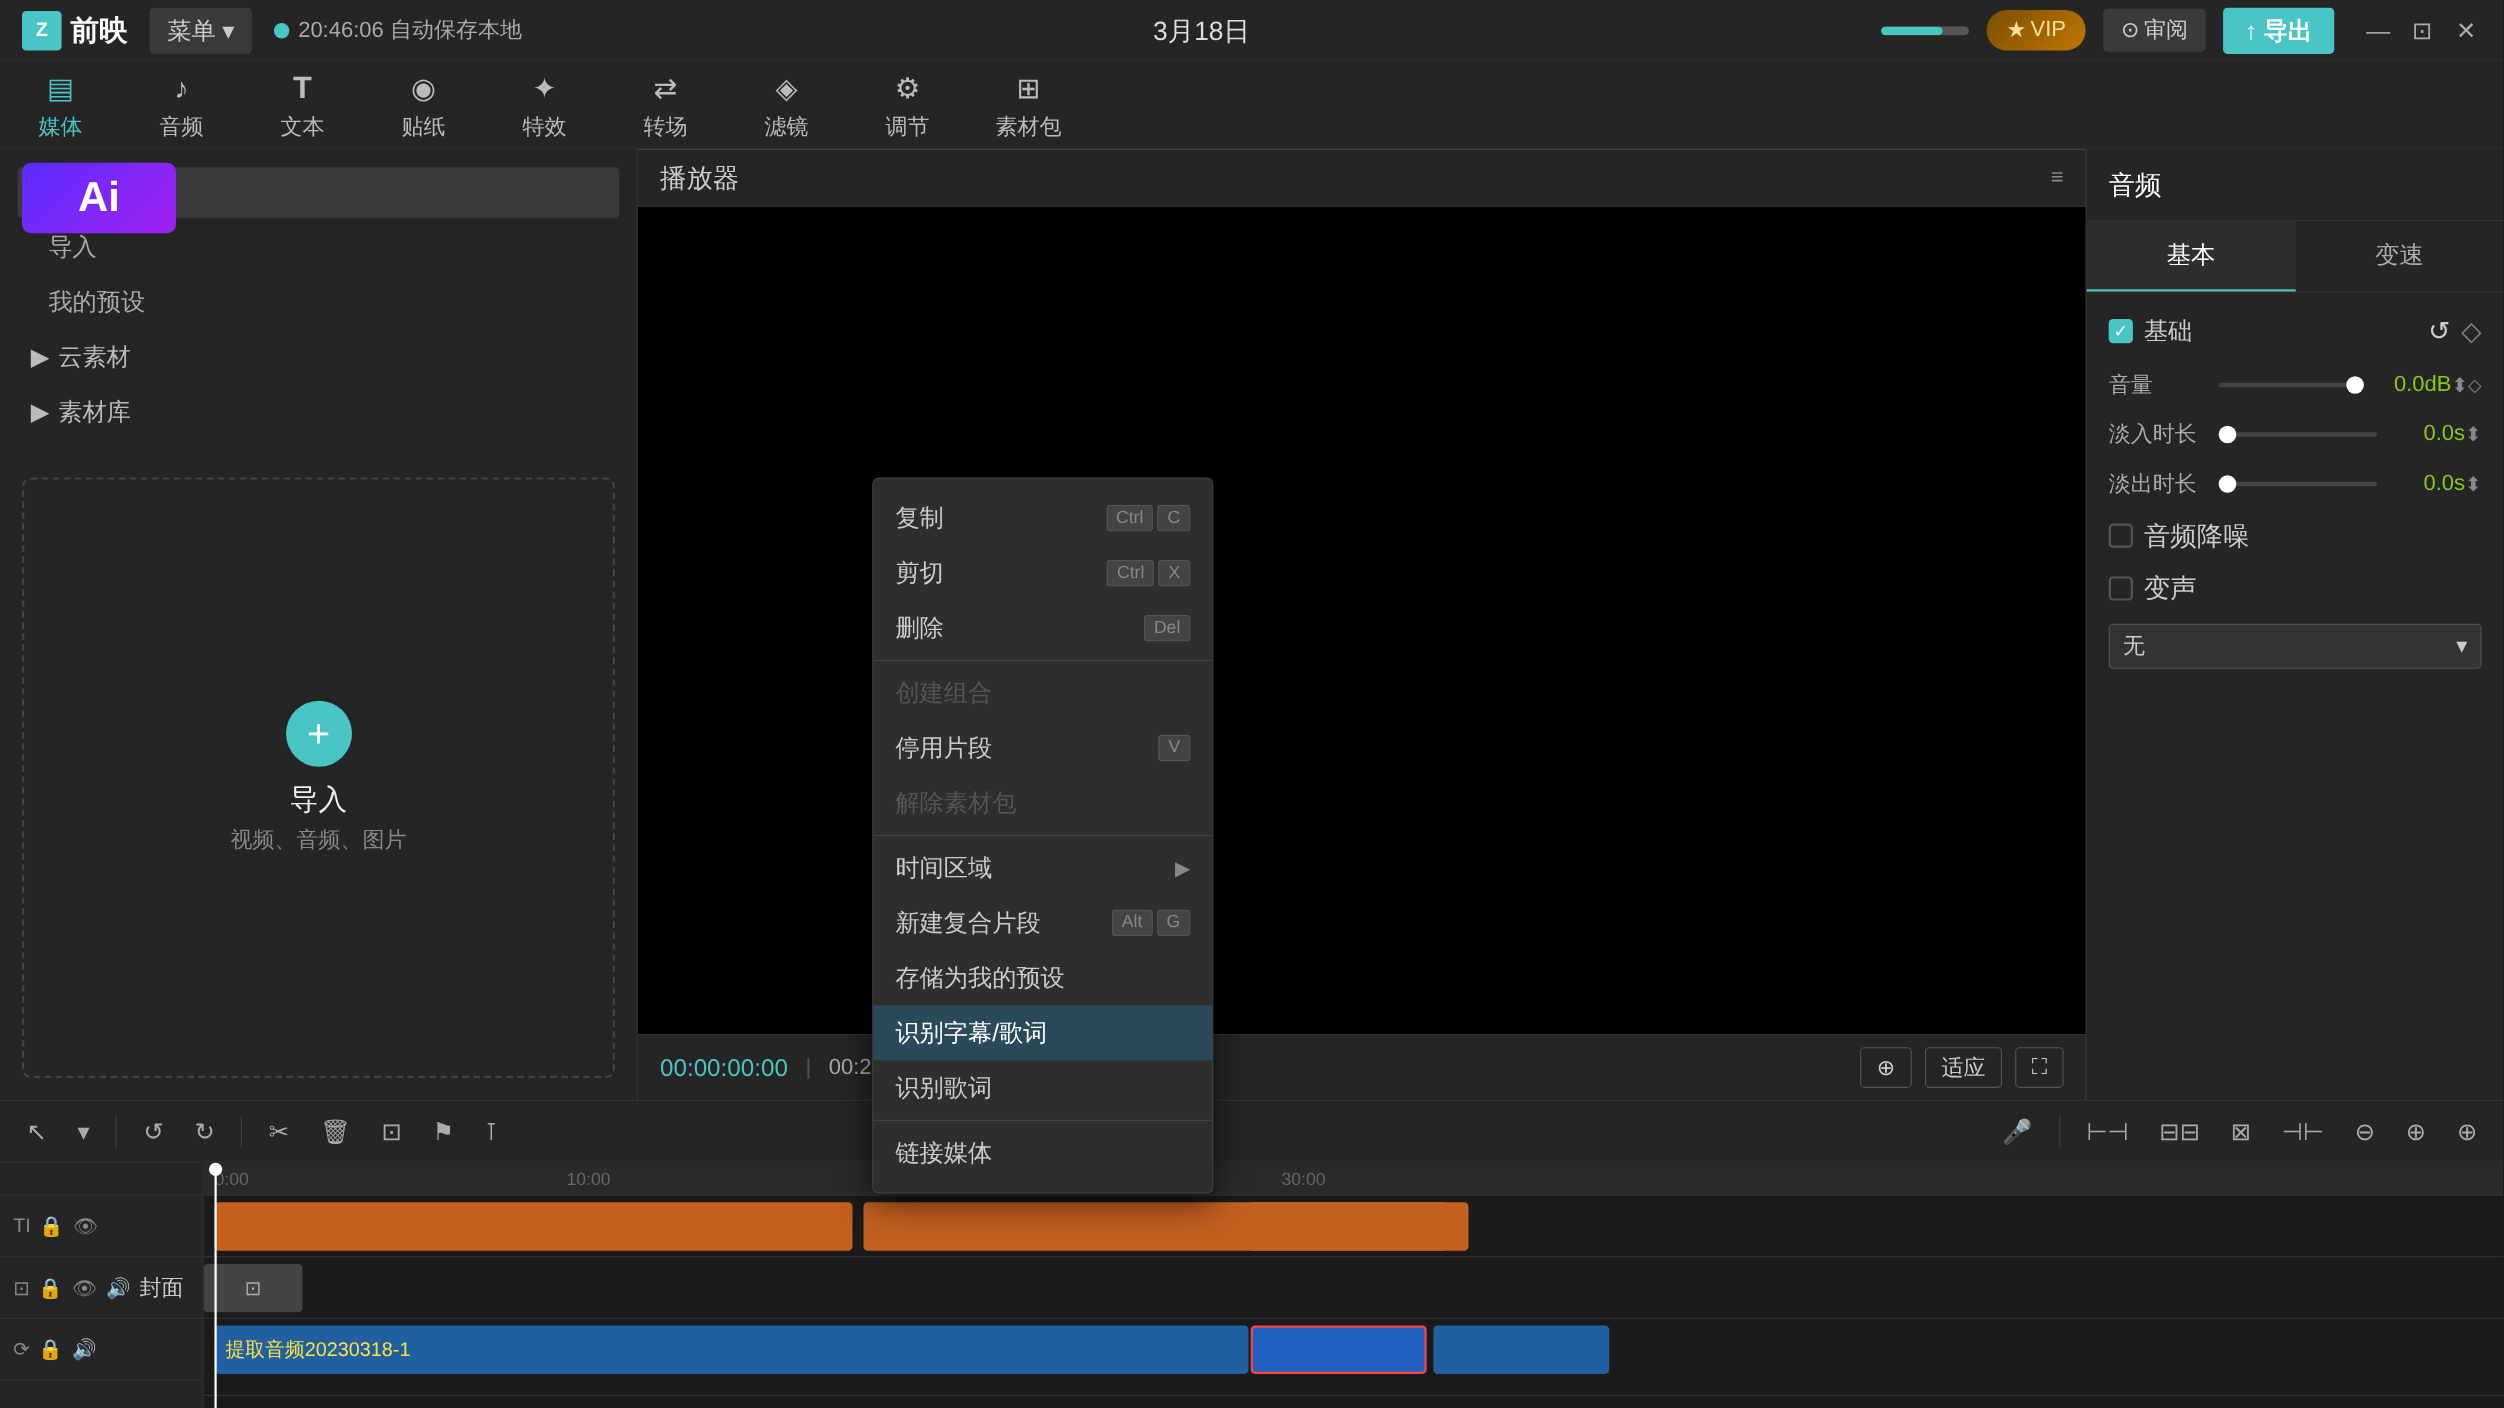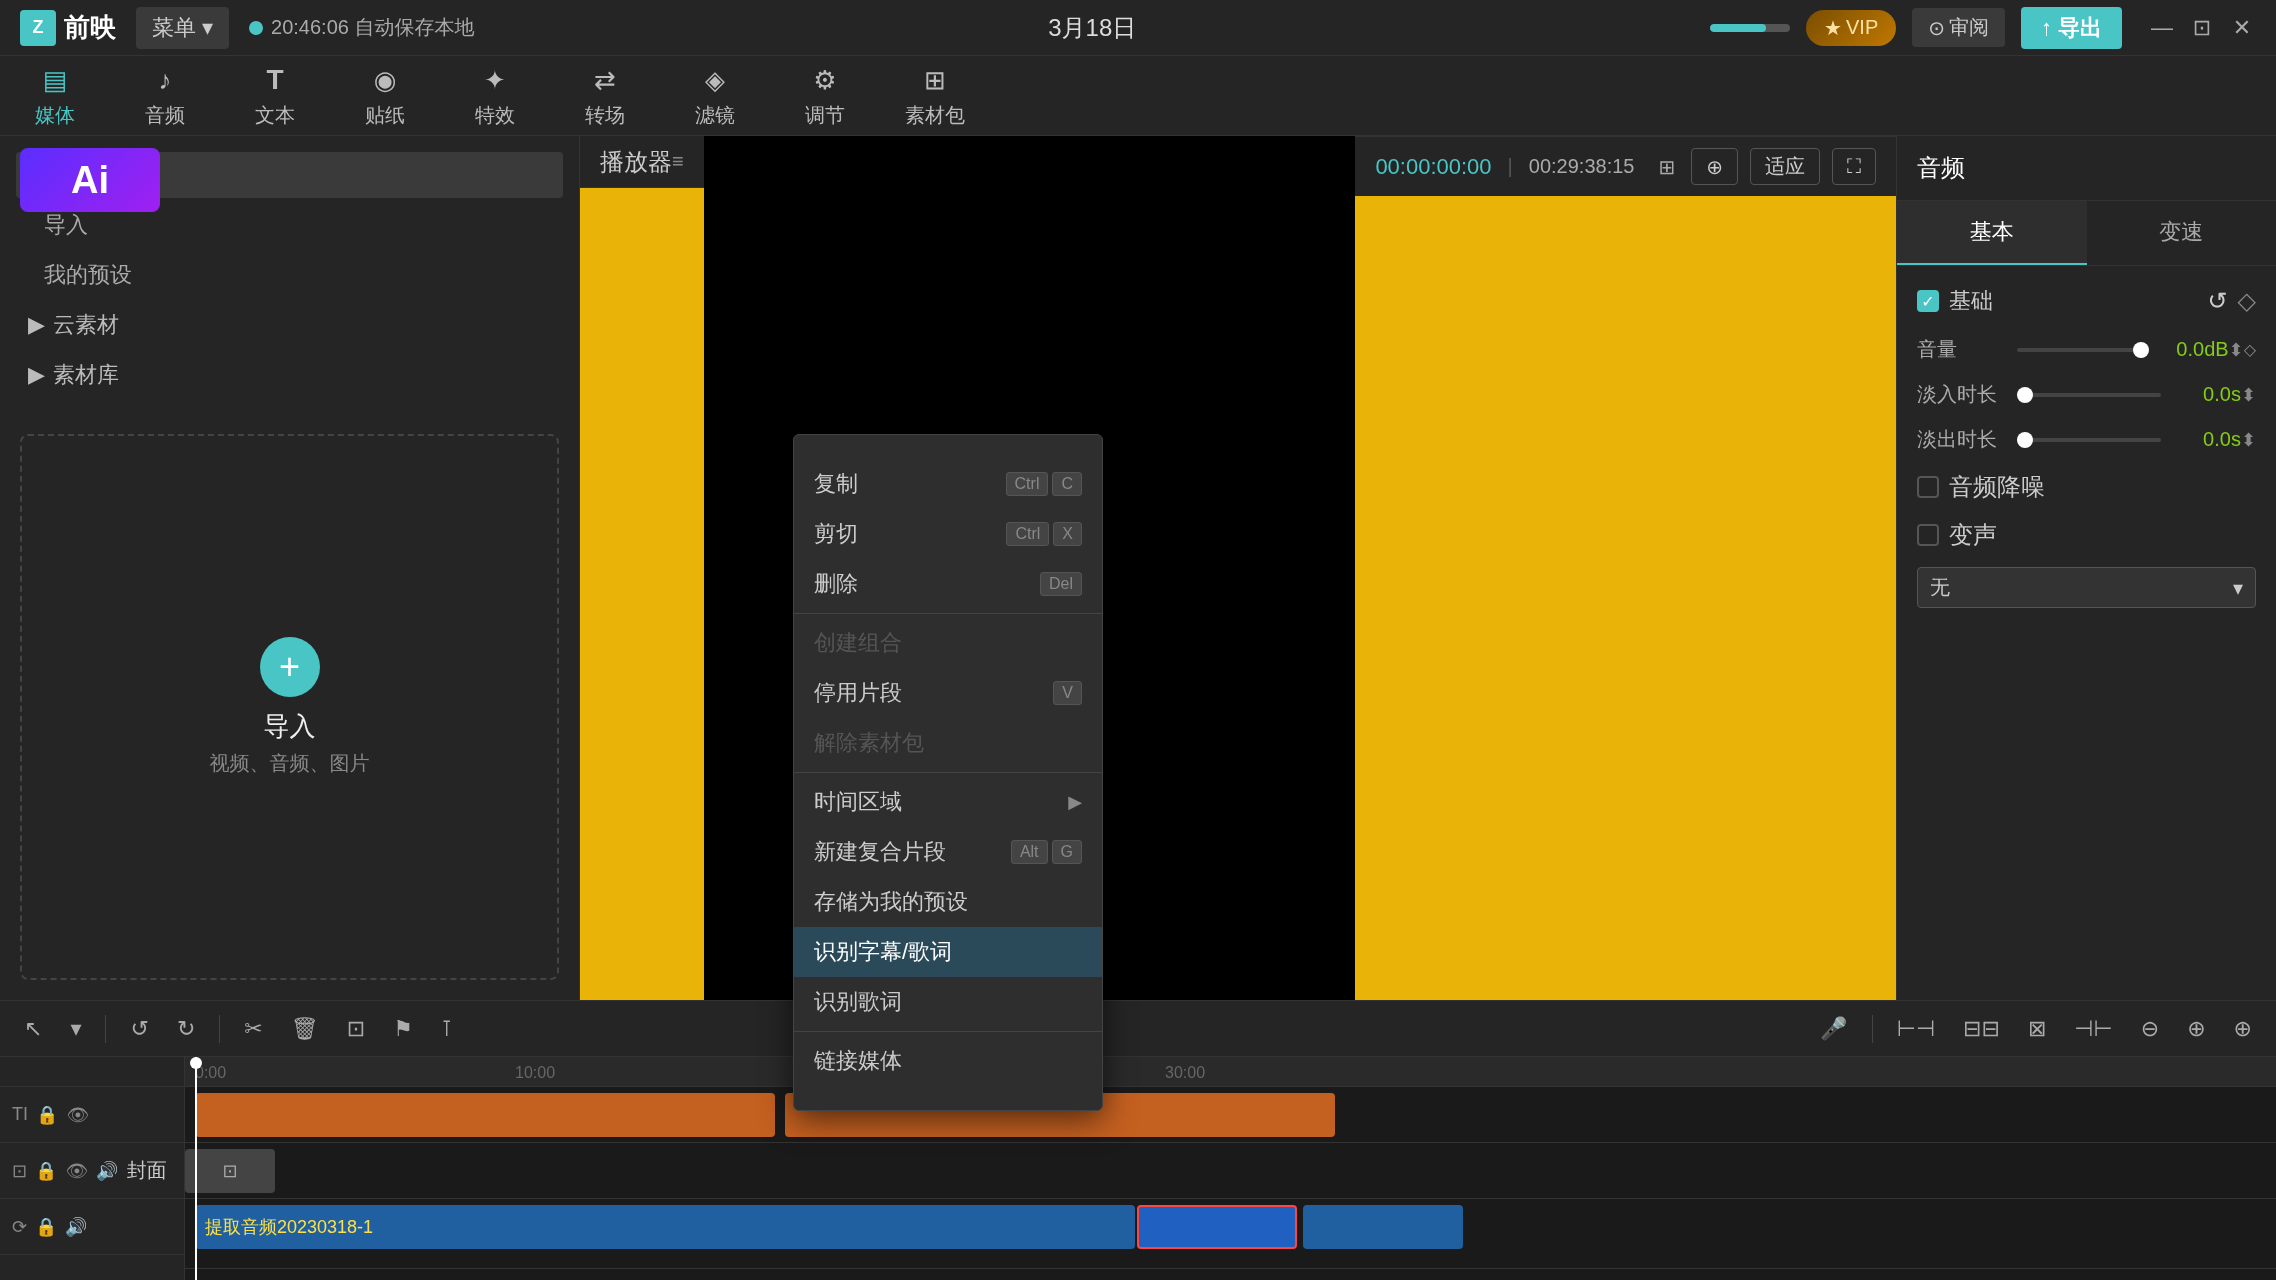--- a/index.html
+++ b/index.html
@@ -195,20 +195,21 @@
       margin-bottom: 12px;
     }
     .import-label { font-size: 26px; color: #eee; }
     .import-sub { font-size: 20px; color: #888; margin-top: 6px; }
 
     
     .center-preview {
       flex: 1;
       background: #eab308;
       display: flex;
+      flex-direction: column;
     }
     .preview-header {
       height: 52px;
       background: #252525;
       display: flex;
       align-items: center;
       padding: 0 20px;
       border-bottom: 1px solid #333;
       font-size: 24px;
       color: #ccc;
@@ -469,21 +470,21 @@
     .context-menu {
       position: fixed;
       left: 793px;
       top: 434px;
       width: 310px;
       background: #2e2e2e;
       border: 1px solid #444;
       border-radius: 6px;
       box-shadow: 0 8px 32px rgba(0,0,0,0.6);
       z-index: 1000;
-      padding: 24px 0;
+      padding: 11px 0;
     }
     .ctx-item {
       display: flex;
       align-items: center;
       padding: 10px 20px;
       font-size: 22px;
       color: #ccc;
       cursor: pointer;
       justify-content: space-between;
       gap: 12px;

